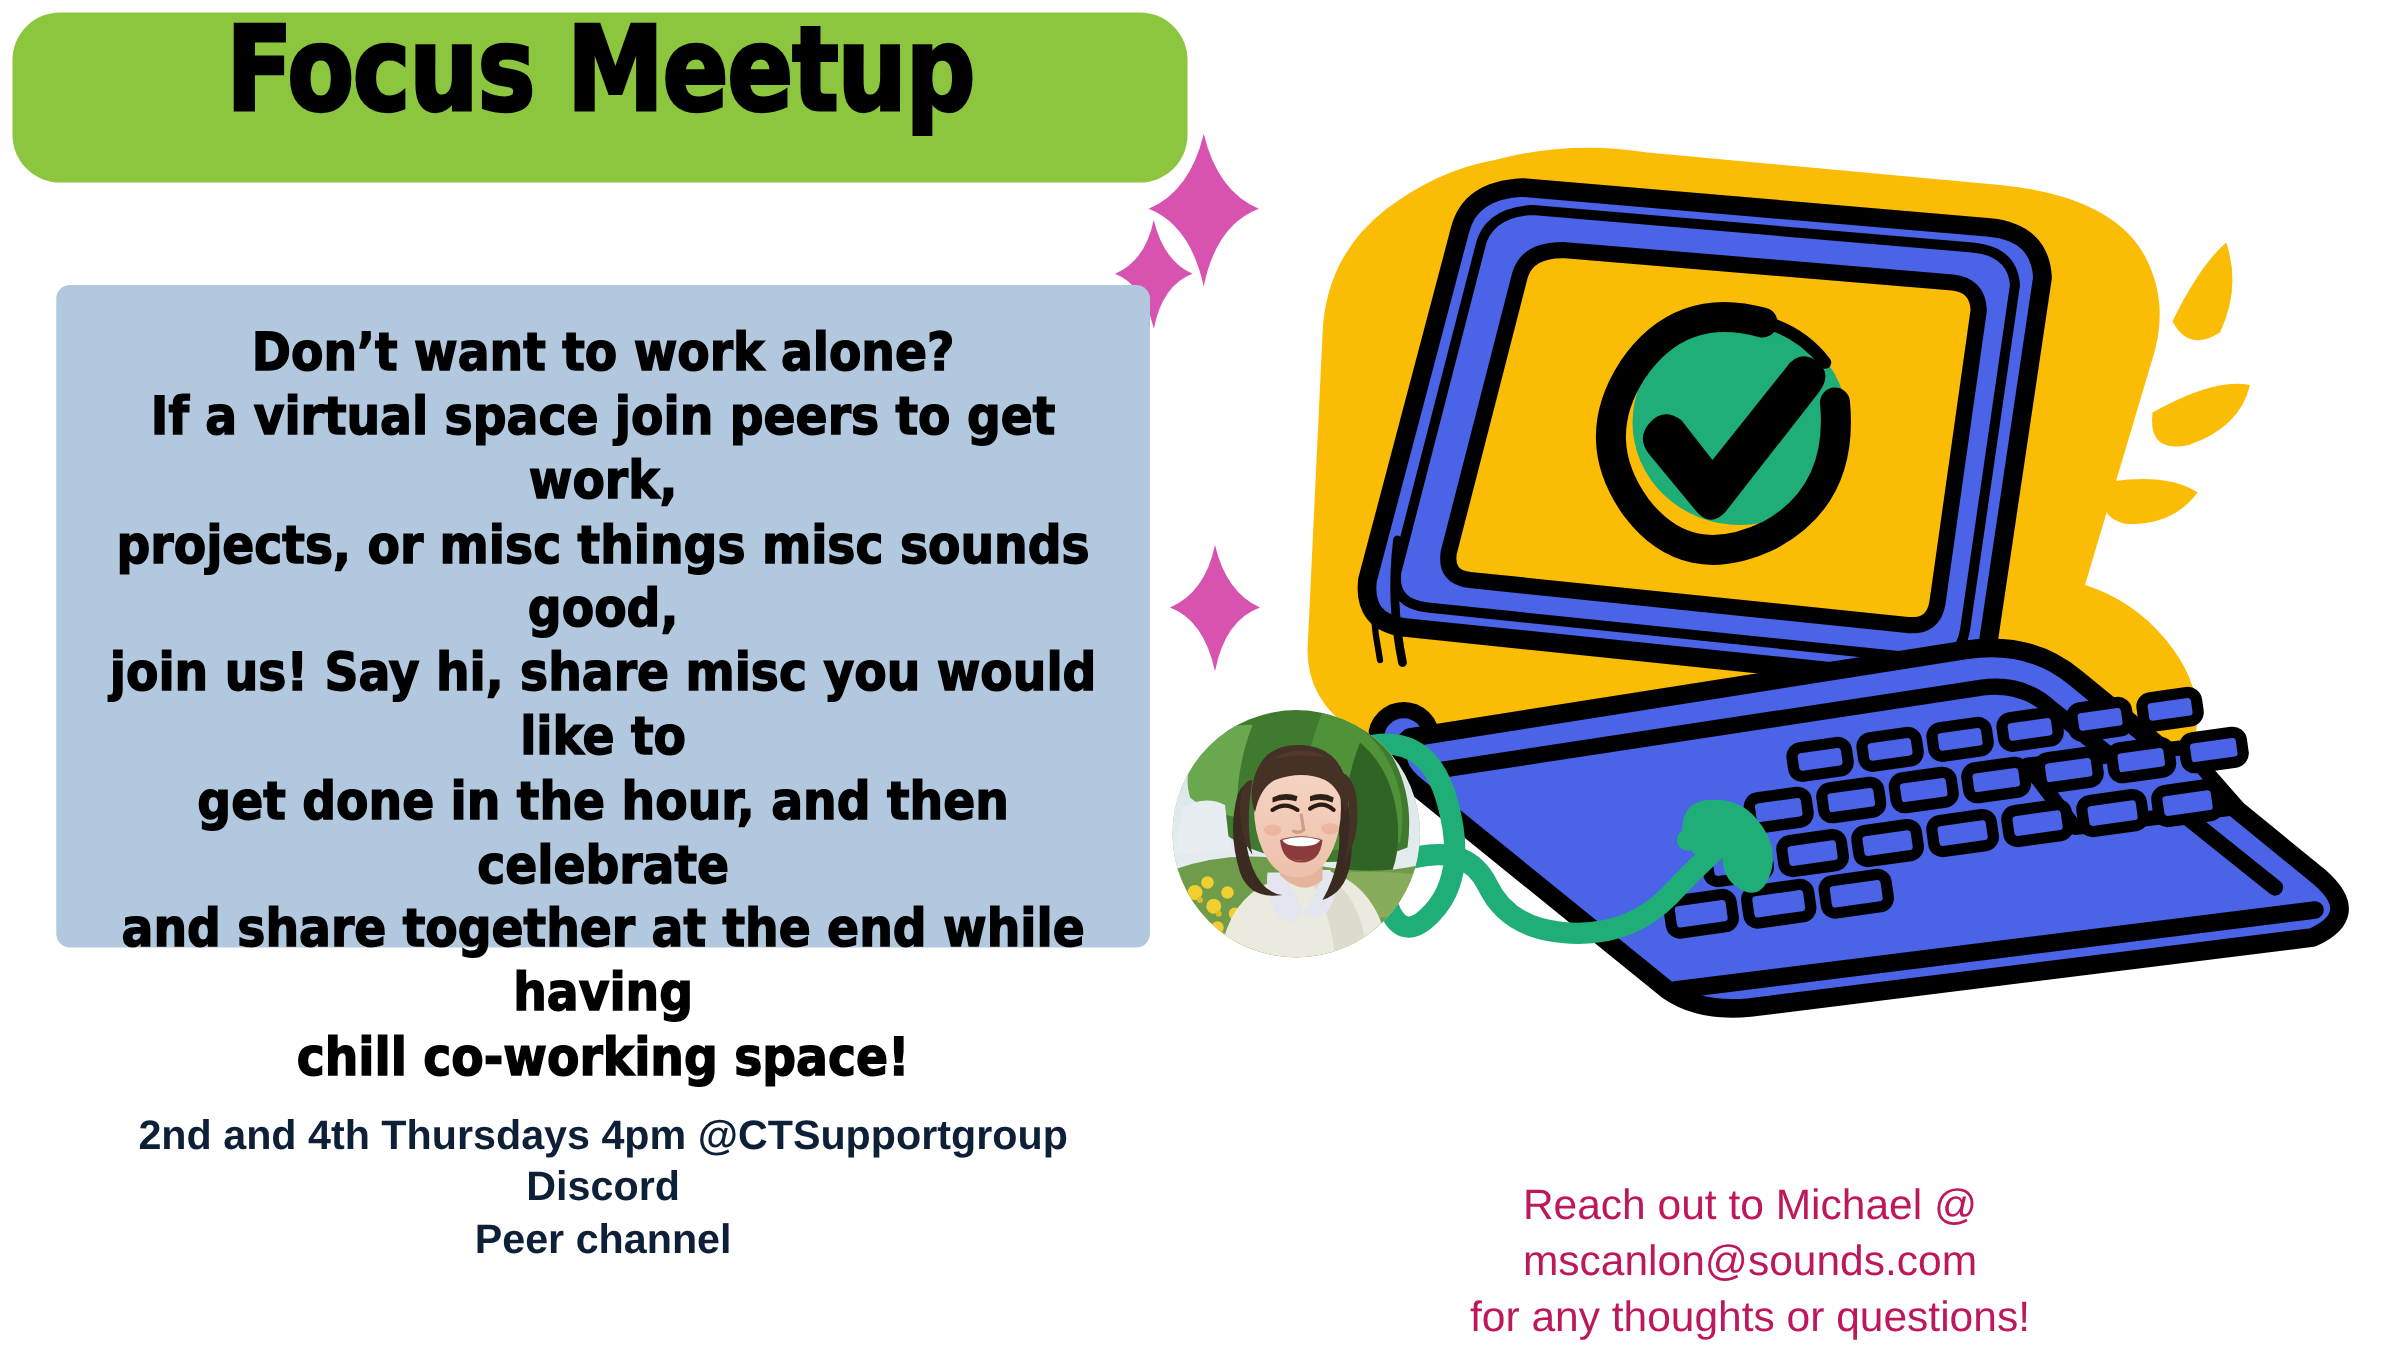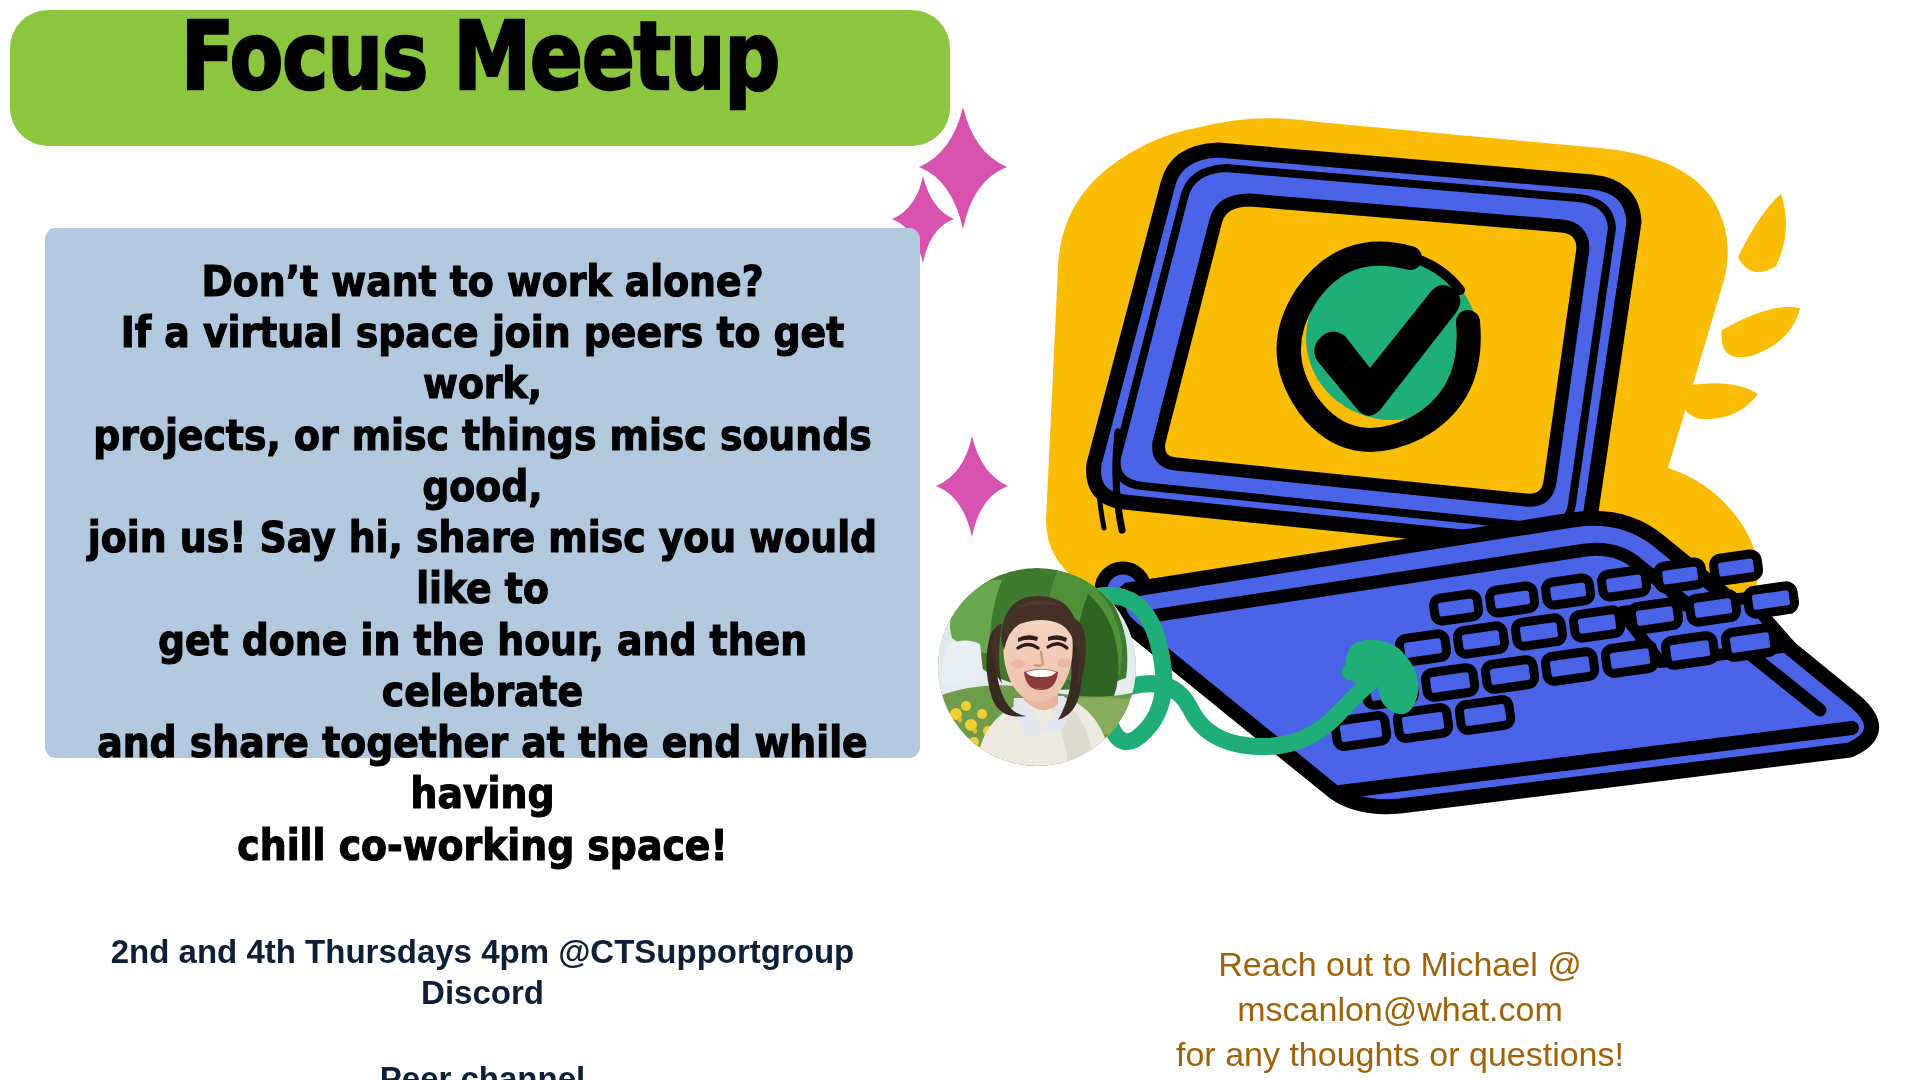--- a/index.html
+++ b/index.html
@@ -67,33 +67,33 @@
   .schedule{
     font-family:"Liberation Sans",sans-serif;
     font-weight:700;
     font-size:33px;
     line-height:1.26;
     color:#0E2038;
     text-align:center;
     width:100%;
     margin:0;
   }
-  .schedule .ln{display:block;margin-top:44px;}
+  .schedule .ln{display:block;}
 
   
   .contact{
     position:absolute;
     left:950px;top:942px;
     width:900px;
     text-align:center;
     font-family:"Liberation Sans",sans-serif;
     font-weight:400;
     font-size:34px;
     line-height:1.33;
-    color:#a16207;
+    color:#be185d;
     z-index:7;
   }
   .contact .ln{display:block;}
 
   
   .art{
     position:absolute;left:0;top:0;
     width:1920px;height:1080px;
     z-index:3;
     pointer-events:none;
@@ -452,17 +452,17 @@
         <path fill="#c26a68" d="M95 119 q8 4 15 -1 q-6 4 -15 1 z"></path>
 
         <ellipse cx="80" cy="96" rx="7" ry="4.5" fill="#e8a189" opacity=".5"></ellipse>
         <ellipse cx="126" cy="95" rx="7" ry="4.5" fill="#e8a189" opacity=".5"></ellipse>
       </g>
     </svg>
   </div>
 
   <div class="contact">
     <span class="ln">Reach out to Michael @</span>
-    <span class="ln">mscanlon@what.com</span>
+    <span class="ln">mscanlon@sounds.com</span>
     <span class="ln">for any thoughts or questions!</span>
   </div>
 
 </div>
 
 </body></html>

